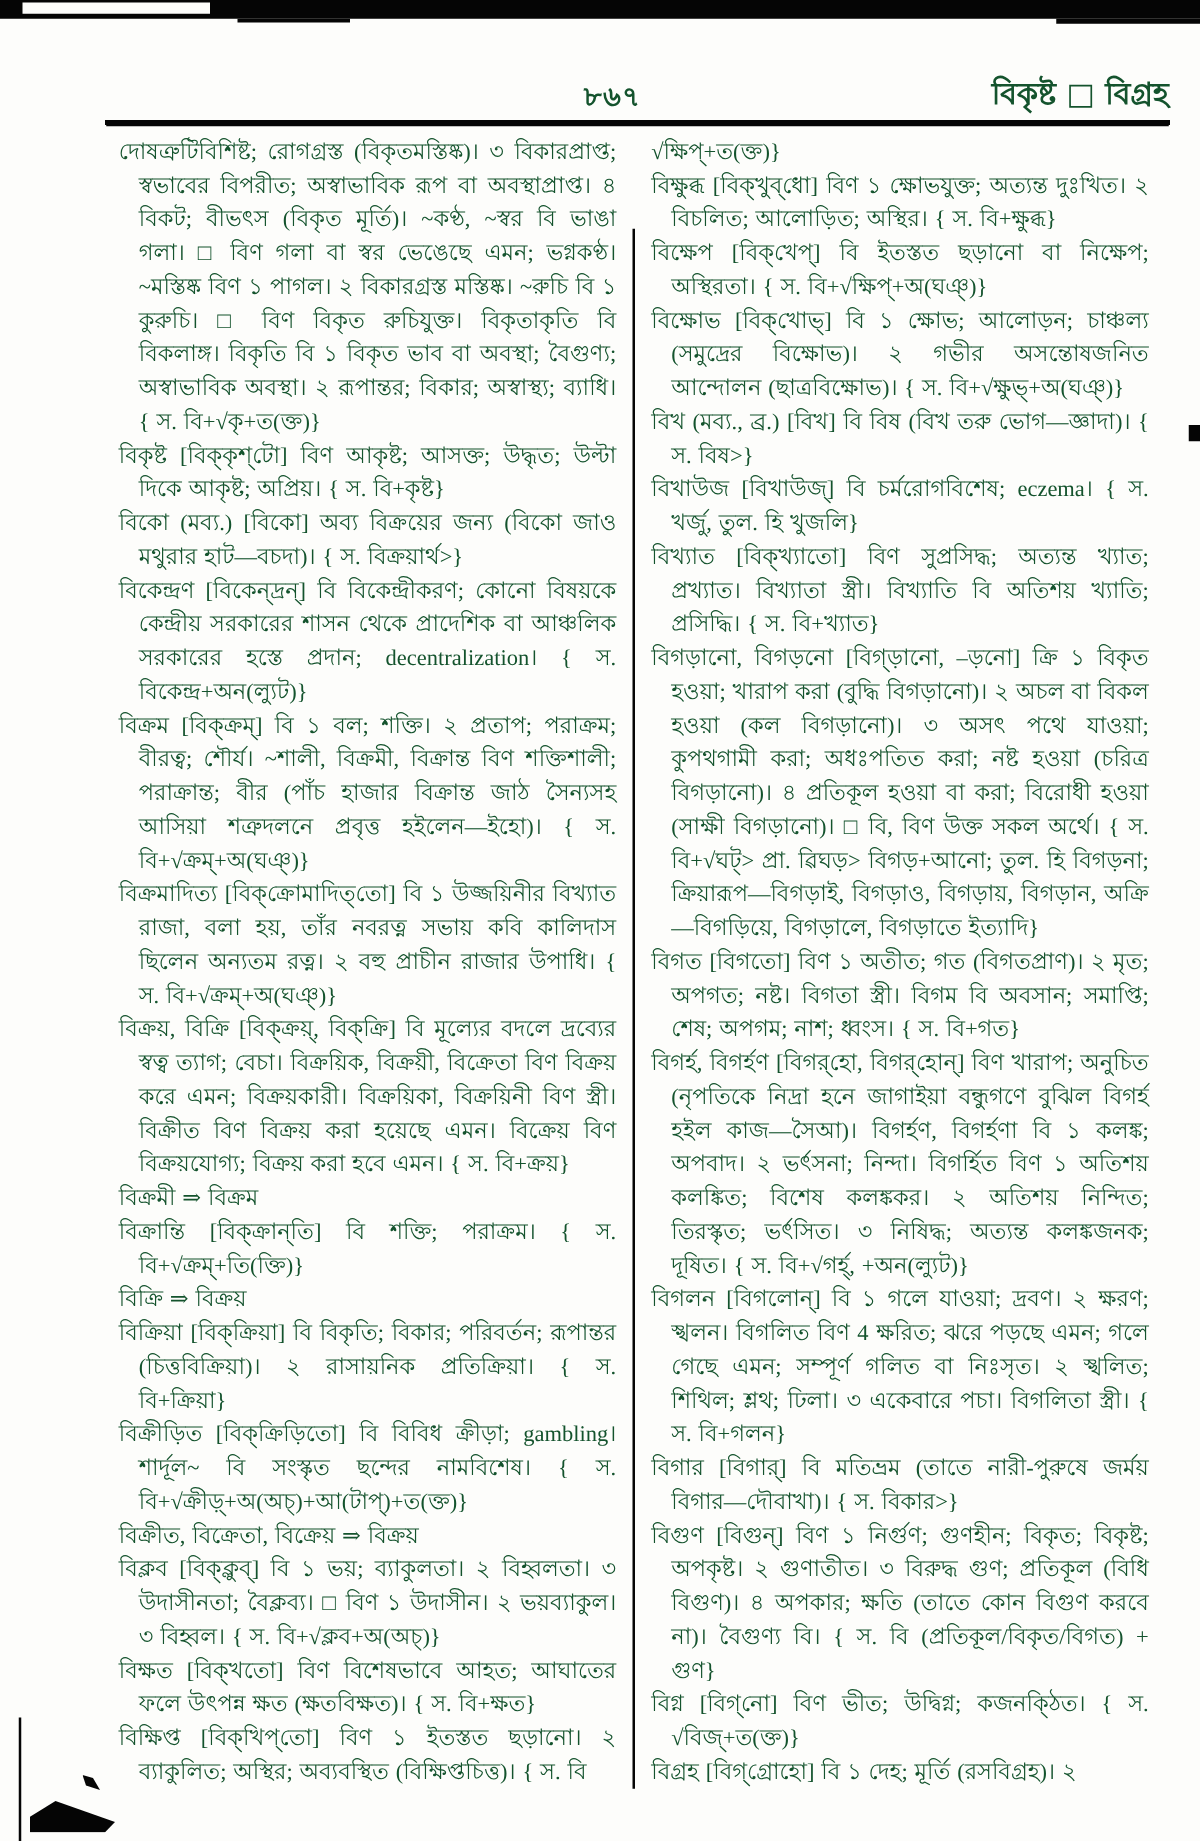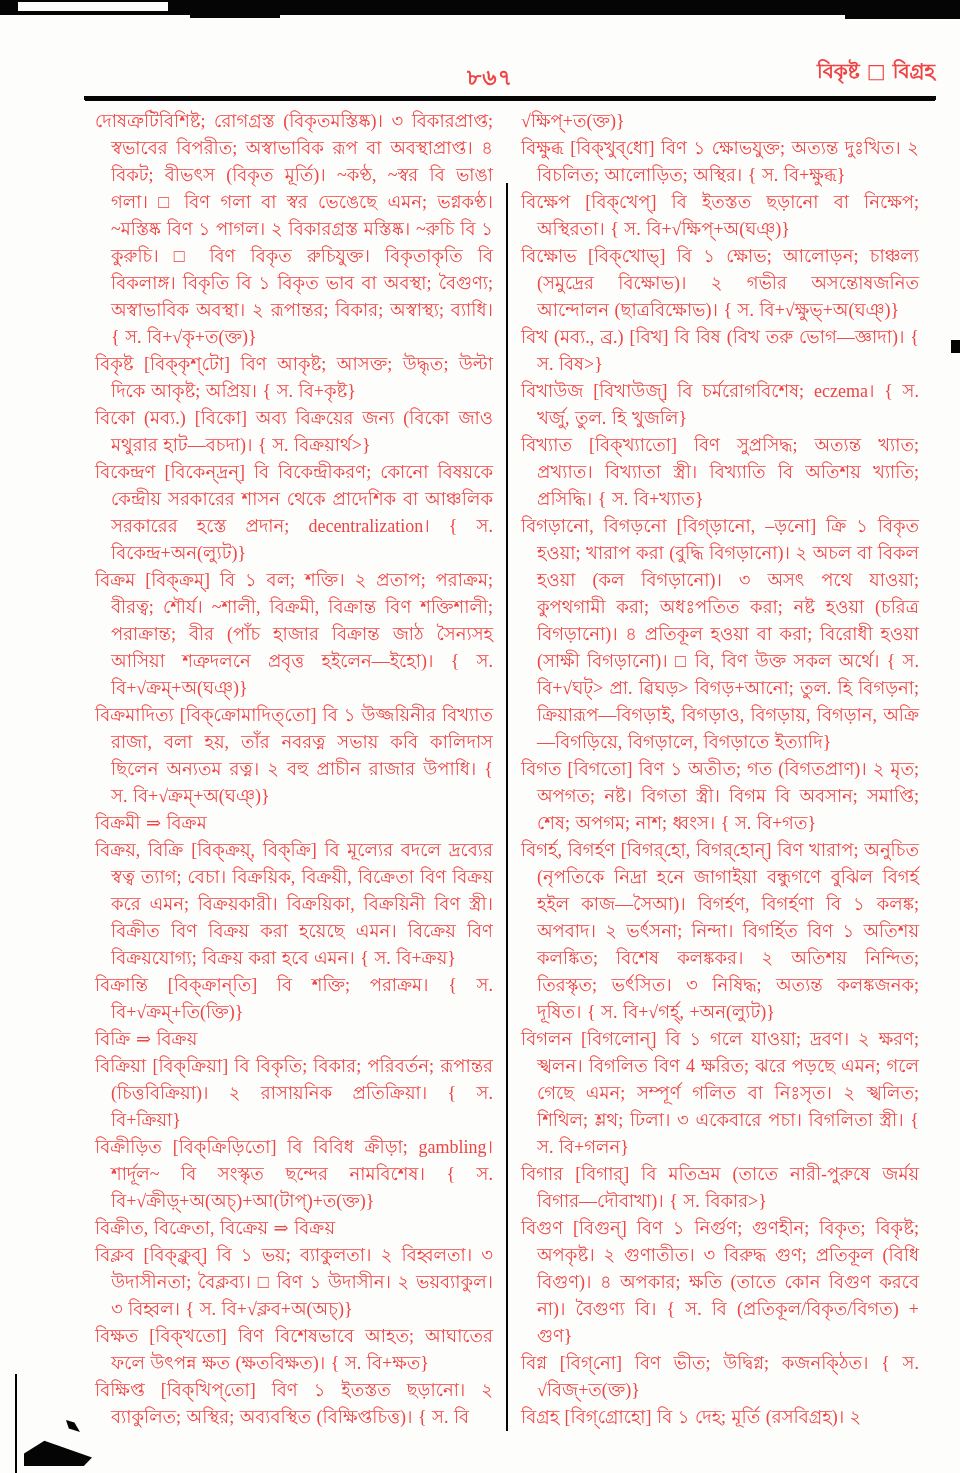--- a/index.html
+++ b/index.html
@@ -2,38 +2,38 @@
 <html><head>
 <meta charset="utf-8">
 <style>
   html,body{margin:0;padding:0;background:#888;}
   .page{
     position:relative;
     width:960px;height:1473px;
     background:#fdfdfb;
     overflow:hidden;
     font-family:"Liberation Serif","DejaVu Serif",serif;
-    color:#ef4444;
+    color:#14532d;
   }
   
   .top-bar{position:absolute;left:0;top:0;width:960px;height:15px;background:#050505;}
   .top-bar-noise{position:absolute;left:18px;top:2px;width:150px;height:9px;background:#fdfdfb;}
   .top-bar-frag{position:absolute;left:845px;top:15px;width:115px;height:4px;background:#050505;}
   .top-bar-frag2{position:absolute;left:190px;top:15px;width:90px;height:3px;background:#050505;}
   .corner-blob{position:absolute;left:24px;top:1438px;width:68px;height:28px;background:#050505;
     clip-path:polygon(0 55%,30% 10%,100% 70%,88% 100%,0 100%);}
   .corner-tick{position:absolute;left:66px;top:1420px;width:14px;height:12px;background:#050505;
     clip-path:polygon(0 0,60% 20%,100% 100%,20% 70%);}
   .edge-line-left{position:absolute;left:15px;top:1374px;width:2px;height:99px;background:#050505;}
   .edge-mark-right{position:absolute;left:951px;top:340px;width:9px;height:13px;background:#050505;}
   
   .header{position:absolute;left:85px;top:56px;width:850px;height:38px;}
   .page-number{position:absolute;left:0;width:810px;text-align:center;top:4px;
     font-size:22px;letter-spacing:1px;font-weight:bold;}
-  .guide-words{position:absolute;right:0;top:0;font-size:20px;font-weight:bold;
+  .guide-words{position:absolute;right:0;top:0;font-size:24px;font-weight:bold;
     font-family:"DejaVu Sans","Liberation Sans",sans-serif;}
   .head-rule{position:absolute;left:84px;top:96px;width:852px;height:4px;background:#050505;
     box-shadow:0 2px 0 -1px #050505;}
   
   .columns{position:absolute;left:95px;top:108px;width:824px;display:flex;align-items:flex-end;}
   .col{width:398px;text-align:justify;font-size:18px;line-height:27px;}
   .col-left{margin-right:13px;}
   .col-right{margin-left:13px;}
   .divider{width:2px;background:#050505;height:1248px;flex:none;}
   .entry{margin:0;padding-left:16px;text-indent:-16px;word-spacing:1px;}
@@ -57,22 +57,22 @@
   <div class="head-rule"></div>
 
   <div class="columns">
     <div class="col col-left" id="col-left">
         <p class="entry"><span>দোষত্রুটিবিশিষ্ট; রোগগ্রস্ত (বিকৃতমস্তিষ্ক)। ৩ বিকারপ্রাপ্ত; স্বভাবের বিপরীত; অস্বাভাবিক রূপ বা অবস্থাপ্রাপ্ত। ৪ বিকট; বীভৎস (বিকৃত মূর্তি)। ~কণ্ঠ, ~স্বর বি ভাঙা গলা। □ বিণ গলা বা স্বর ভেঙেছে এমন; ভগ্নকণ্ঠ। ~মস্তিষ্ক বিণ ১ পাগল। ২ বিকারগ্রস্ত মস্তিষ্ক। ~রুচি বি ১ কুরুচি। □ বিণ বিকৃত রুচিযুক্ত। বিকৃতাকৃতি বি বিকলাঙ্গ। বিকৃতি বি ১ বিকৃত ভাব বা অবস্থা; বৈগুণ্য; অস্বাভাবিক অবস্থা। ২ রূপান্তর; বিকার; অস্বাস্থ্য; ব্যাধি। { স. বি+√কৃ+ত(ক্ত)}</span></p>
         <p class="entry"><b>বিকৃষ্ট </b><span>[বিক্‌কৃশ্‌টো] বিণ আকৃষ্ট; আসক্ত; উদ্ধৃত; উল্টা দিকে আকৃষ্ট; অপ্রিয়। { স. বি+কৃষ্ট}</span></p>
         <p class="entry"><b>বিকো </b><span>(মব্য.) [বিকো] অব্য বিক্রয়ের জন্য (বিকো জাও মথুরার হাট—বচদা)। { স. বিক্রয়ার্থ&gt;}</span></p>
         <p class="entry"><b>বিকেন্দ্রণ </b><span>[বিকেন্‌দ্রন্] বি বিকেন্দ্রীকরণ; কোনো বিষয়কে কেন্দ্রীয় সরকারের শাসন থেকে প্রাদেশিক বা আঞ্চলিক সরকারের হস্তে প্রদান; decentralization। { স. বিকেন্দ্র+অন(ল্যুট)}</span></p>
         <p class="entry"><b>বিক্রম </b><span>[বিক্‌ক্রম্] বি ১ বল; শক্তি। ২ প্রতাপ; পরাক্রম; বীরত্ব; শৌর্য। ~শালী, বিক্রমী, বিক্রান্ত বিণ শক্তিশালী; পরাক্রান্ত; বীর (পাঁচ হাজার বিক্রান্ত জাঠ সৈন্যসহ আসিয়া শত্রুদলনে প্রবৃত্ত হইলেন—ইহো)। { স. বি+√ক্রম্+অ(ঘঞ্)}</span></p>
         <p class="entry"><b>বিক্রমাদিত্য </b><span>[বিক্‌ক্রোমাদিত্‌তো] বি ১ উজ্জয়িনীর বিখ্যাত রাজা, বলা হয়, তাঁর নবরত্ন সভায় কবি কালিদাস ছিলেন অন্যতম রত্ন। ২ বহু প্রাচীন রাজার উপাধি। { স. বি+√ক্রম্+অ(ঘঞ্)}</span></p>
+        <p class="entry"><b>বিক্রয়, বিক্রি </b><span>[বিক্‌ক্রয়্, বিক্‌ক্রি] বি মূল্যের বদলে দ্রব্যের স্বত্ব ত্যাগ; বেচা। বিক্রয়িক, বিক্রয়ী, বিক্রেতা বিণ বিক্রয় করে এমন; বিক্রয়কারী। বিক্রয়িকা, বিক্রয়িনী বিণ স্ত্রী। বিক্রীত বিণ বিক্রয় করা হয়েছে এমন। বিক্রেয় বিণ বিক্রয়যোগ্য; বিক্রয় করা হবে এমন। { স. বি+ক্রয়}</span></p>
         <p class="entry"><b>বিক্রমী </b><span>⇒ বিক্রম</span></p>
-        <p class="entry"><b>বিক্রয়, বিক্রি </b><span>[বিক্‌ক্রয়্, বিক্‌ক্রি] বি মূল্যের বদলে দ্রব্যের স্বত্ব ত্যাগ; বেচা। বিক্রয়িক, বিক্রয়ী, বিক্রেতা বিণ বিক্রয় করে এমন; বিক্রয়কারী। বিক্রয়িকা, বিক্রয়িনী বিণ স্ত্রী। বিক্রীত বিণ বিক্রয় করা হয়েছে এমন। বিক্রেয় বিণ বিক্রয়যোগ্য; বিক্রয় করা হবে এমন। { স. বি+ক্রয়}</span></p>
         <p class="entry"><b>বিক্রান্তি </b><span>[বিক্‌ক্রান্‌তি] বি শক্তি; পরাক্রম। { স. বি+√ক্রম্+তি(ক্তি)}</span></p>
         <p class="entry"><b>বিক্রি </b><span>⇒ বিক্রয়</span></p>
         <p class="entry"><b>বিক্রিয়া </b><span>[বিক্‌ক্রিয়া] বি বিকৃতি; বিকার; পরিবর্তন; রূপান্তর (চিত্তবিক্রিয়া)। ২ রাসায়নিক প্রতিক্রিয়া। { স. বি+ক্রিয়া}</span></p>
         <p class="entry"><b>বিক্রীড়িত </b><span>[বিক্‌ক্রিড়িতো] বি বিবিধ ক্রীড়া; gambling। শার্দূল~ বি সংস্কৃত ছন্দের নামবিশেষ। { স. বি+√ক্রীড়্+অ(অচ্)+আ(টাপ্)+ত(ক্ত)}</span></p>
         <p class="entry"><b>বিক্রীত, বিক্রেতা, বিক্রেয় </b><span>⇒ বিক্রয়</span></p>
         <p class="entry"><b>বিক্লব </b><span>[বিক্‌ক্লুব্] বি ১ ভয়; ব্যাকুলতা। ২ বিহ্বলতা। ৩ উদাসীনতা; বৈক্লব্য। □ বিণ ১ উদাসীন। ২ ভয়ব্যাকুল। ৩ বিহ্বল। { স. বি+√ক্লব+অ(অচ্)}</span></p>
         <p class="entry"><b>বিক্ষত </b><span>[বিক্‌খতো] বিণ বিশেষভাবে আহত; আঘাতের ফলে উৎপন্ন ক্ষত (ক্ষতবিক্ষত)। { স. বি+ক্ষত}</span></p>
         <p class="entry"><b>বিক্ষিপ্ত </b><span>[বিক্‌খিপ্‌তো] বিণ ১ ইতস্তত ছড়ানো। ২ ব্যাকুলিত; অস্থির; অব্যবস্থিত (বিক্ষিপ্তচিত্ত)। { স. বি</span></p>
       </div>
     <div class="divider"></div>

